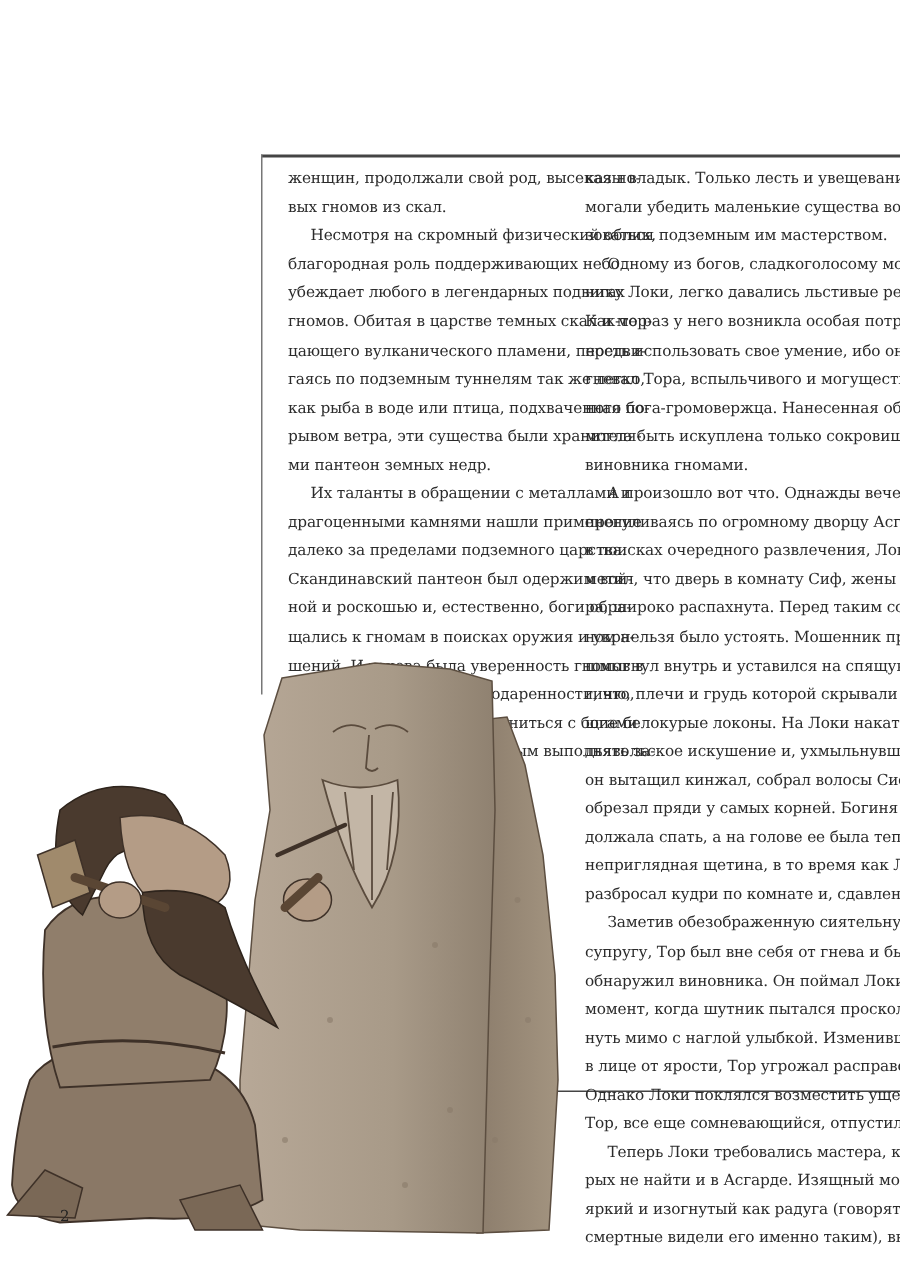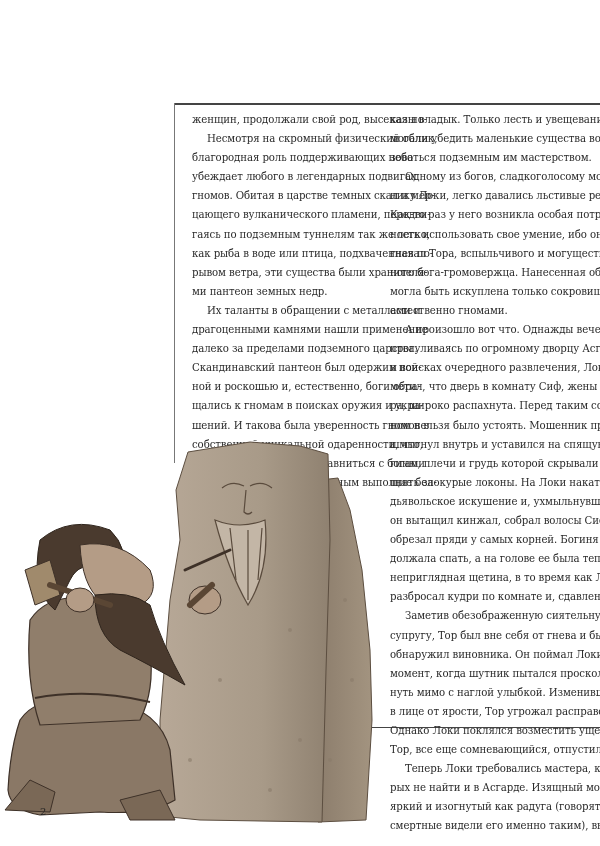--- a/index.html
+++ b/index.html
@@ -36,20 +36,21 @@
   </style>
 </head>
 <body>
 
 <div class="frame-top"></div>
 <div class="frame-left"></div>
 <div class="frame-bottom"></div>
 
 <div class="column col-left">
   <span class="line">женщин, продолжали свой род, высекая но-</span>
+  <span class="line last">вых гномов из скал.</span>
   <span class="line" style="padding-left:15px">Несмотря на скромный физический облик,</span>
   <span class="line">благородная роль поддерживающих небо</span>
   <span class="line">убеждает любого в легендарных подвигах</span>
   <span class="line">гномов. Обитая в царстве темных скал и мер-</span>
   <span class="line">цающего вулканического пламени, передви-</span>
   <span class="line">гаясь по подземным туннелям так же легко,</span>
   <span class="line">как рыба в воде или птица, подхваченная по-</span>
   <span class="line">рывом ветра, эти существа были хранителя-</span>
   <span class="line last">ми пантеон земных недр.</span>
   <span class="line" style="padding-left:15px">Их таланты в обращении с металлами и</span>
@@ -68,21 +69,21 @@
   <span class="line">казы владык. Только лесть и увещевания по-</span>
   <span class="line">могали убедить маленькие существа восполь-</span>
   <span class="line last">зоваться подземным им мастерством.</span>
   <span class="line" style="padding-left:15px">Одному из богов, сладкоголосому мошен-</span>
   <span class="line">нику Локи, легко давались льстивые речи.</span>
   <span class="line">Как-то раз у него возникла особая потреб-</span>
   <span class="line">ность использовать свое умение, ибо он раз-</span>
   <span class="line">гневал Тора, вспыльчивого и могуществен-</span>
   <span class="line">ного бога-громовержца. Нанесенная обида</span>
   <span class="line">могла быть искуплена только сокровищем,</span>
-  <span class="line last">естественно гномами.</span>
+  <span class="line last">виновника гномами.</span>
   <span class="line" style="padding-left:15px">А произошло вот что. Однажды вечером,</span>
   <span class="line">прогуливаясь по огромному дворцу Асгарда</span>
   <span class="line">в поисках очередного развлечения, Локи за-</span>
   <span class="line">метил, что дверь в комнату Сиф, жены То-</span>
   <span class="line">ра, широко распахнута. Перед таким соблаз-</span>
   <span class="line">ном нельзя было устоять. Мошенник про-</span>
   <span class="line">шмыгнул внутрь и уставился на спящую бо-</span>
   <span class="line">гиню, плечи и грудь которой скрывали сияю-</span>
   <span class="line">щие белокурые локоны. На Локи накатило</span>
   <span class="line">дьявольское искушение и, ухмыльнувшись,</span>

